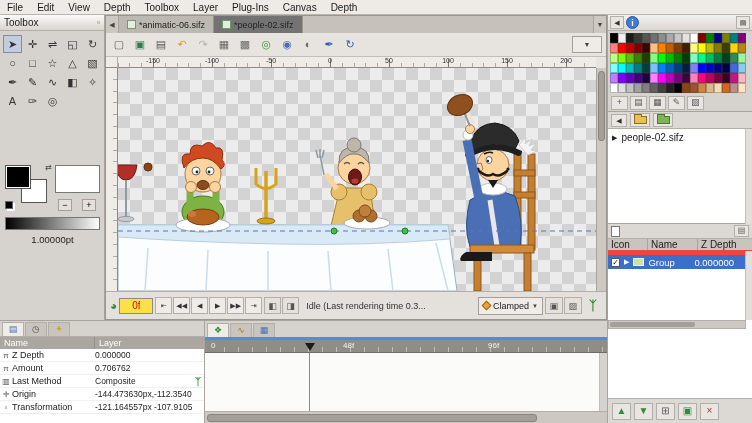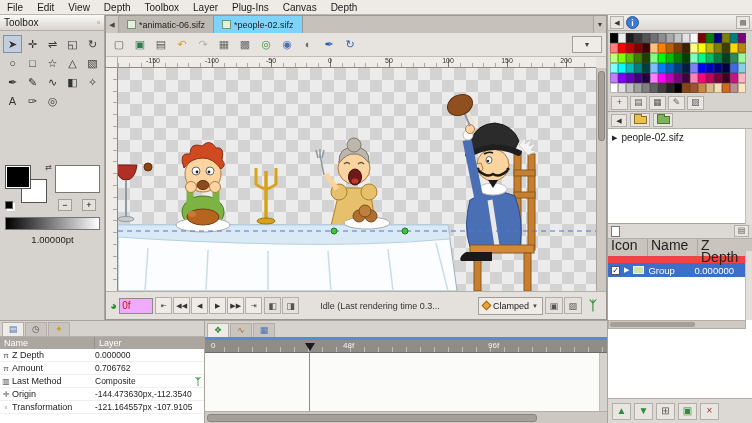--- a/index.html
+++ b/index.html
@@ -24,39 +24,39 @@
 .bp-btn{position:absolute;top:184px;width:14px;height:12px;font-size:9px;line-height:9px;text-align:center;border:1px solid #a39e97;background:#e4e1dc}
 .gradient-bar{position:absolute;left:5px;top:202px;width:95px;height:13px;border:1px solid #777;background:linear-gradient(to right,#000,#fff)}
 .width-value{position:absolute;left:0;top:219px;width:105px;text-align:center;font-size:9.5px;color:#222}
 
 .canvas-win{position:absolute;left:105px;top:15px;width:502px;height:305px;background:#e7e4df;border:1px solid #9a958e}
 .tabbar{position:absolute;left:0;top:0;width:500px;height:17px;background:#c6c1ba;display:flex;align-items:stretch}
 .tab-scroll,.tab-menu{width:13px;font-size:7px;line-height:17px;text-align:center;color:#444;background:#cdc8c1;border-right:1px solid #a8a39c}
 .tab-menu{margin-left:auto;border-left:1px solid #a8a39c;border-right:none}
 .tabs{display:flex}
 .tab{display:flex;align-items:center;gap:3px;padding:0 8px;font-size:9px;background:#bdb8b1;border-right:1px solid #9a958e;color:#222;cursor:default}
-.tab.active{background:#7dd3fc}
+.tab.active{background:#737373}
 .tab-ico{width:9px;height:9px;background:#e4eede;border:1px solid #6f9a6f}
 .cv-toolbar{position:absolute;left:0;top:17px;width:500px;height:24px;background:#e7e4df;border-bottom:1px solid #c3beb7;display:flex;align-items:center;gap:1px;padding:0 3px}
 .ti{width:20px;height:19px;border:1px solid transparent;background:transparent;font-size:11px;text-align:center;line-height:17px}
 .ti-combo{margin-left:auto;width:30px;height:17px;border:1px solid #a39e97;background:#efece8;font-size:7px;text-align:center;line-height:15px;color:#444}
 .ruler-corner{position:absolute;left:0;top:41px;width:12px;height:11px;background:#efece7;border-right:1px solid #b3aea7;border-bottom:1px solid #8f8a83}
 .ruler-h{position:absolute;left:12px;top:41px;width:478px;height:11px;background-color:#efece7;border-bottom:1px solid #8f8a83;background-image:repeating-linear-gradient(to right,transparent 0 58px,#777 58px 59px),repeating-linear-gradient(to right,transparent 0 10.8px,#aaa 10.8px 11.8px);background-size:100% 8px,100% 4px;background-position:-23px bottom,-23px bottom;background-repeat:repeat-x}
 .rl{position:absolute;top:0;font-size:7px;color:#333;transform:translateX(-50%)}
 .ruler-v{position:absolute;left:0;top:52px;width:12px;height:223px;background-color:#efece7;border-right:1px solid #8f8a83;background-image:repeating-linear-gradient(to bottom,transparent 0 10.8px,#aaa 10.8px 11.8px);background-size:4px 100%;background-position:right 0;background-repeat:repeat-y}
 .viewport{position:absolute;left:12px;top:52px;width:478px;height:223px;overflow:hidden;background:#e0e0e0}
 .viewport svg{display:block;width:100%;height:100%}
 .v-scroll{position:absolute;left:490px;top:52px;width:10px;height:223px;background:#cdc8c1;border-left:1px solid #a8a39c}
 .v-thumb{position:absolute;left:1px;top:3px;width:7px;height:70px;background:#a49f98;border:1px solid #8a857e;border-radius:3px}
 .time-toolbar{position:absolute;left:0;top:275px;width:500px;height:28px;background:#e4e1dc;border-top:1px solid #b3aea7;display:flex;align-items:center;gap:2px;padding:0 4px}
 .kf-ico{font-size:12px;color:#2f8d3a}
-.time-input{width:34px;height:16px;border:1px solid #8f8a83;background:#f0abfc;color:#cc1111;font-size:10px;padding:0 2px}
+.time-input{width:34px;height:16px;border:1px solid #8f8a83;background:#fde047;color:#cc1111;font-size:10px;padding:0 12px}
 .tp{min-width:17px;height:17px;border:1px solid #b3aea7;background:#efece8;font-size:7px;text-align:center;line-height:14px;color:#333}
 .tgl{width:17px;height:17px;border:1px solid #b3aea7;background:#e4e1dc;font-size:9px;line-height:14px;text-align:center;color:#555}
-.cv-status{margin-left:19px;font-size:9px;color:#333;white-space:nowrap;overflow:hidden;max-width:128px}
+.cv-status{margin-left:5px;font-size:9px;color:#333;white-space:nowrap;overflow:hidden;max-width:128px}
 .interp{margin-left:auto;display:flex;align-items:center;gap:3px;height:18px;border:1px solid #a39e97;background:#efece8;padding:0 4px;font-size:9px}
 .interp-d{width:7px;height:7px;background:#e8a33d;border:1px solid #9a6a1a;transform:rotate(45deg)}
 .interp-caret{font-size:6px;color:#444}
 .tb2{width:18px;height:17px;border:1px solid #b3aea7;background:#e4e1dc;font-size:9px;line-height:14px;text-align:center;color:#555}
 .animate-btn{width:18px;height:18px;border:1px solid transparent;background:transparent;color:#2f8d3a;font-size:13px;line-height:16px;text-align:center;font-weight:bold}
 
 .palette-panel{position:absolute;left:607px;top:15px;width:145px;height:97px;background:#d6d2cd;border-left:1px solid #a8a39c;border-bottom:1px solid #a8a39c}
 .p-hdr{height:16px;display:flex;align-items:center;gap:2px;padding:0 2px;background:linear-gradient(#f3f1ee,#dcd8d3);border-bottom:1px solid #b3aea7}
 .ph-btn{width:14px;height:13px;border:1px solid #b3aea7;background:#e9e6e1;font-size:7px;text-align:center;line-height:11px;color:#333}
 .info-btn{width:13px;height:13px;border-radius:50%;background:#3b7bd4;color:#fff;font-size:9px;font-weight:bold;text-align:center;line-height:12px;border:1px solid #2a5aa0}
@@ -73,21 +73,21 @@
 .folder:before{content:"";position:absolute;left:-1px;top:-3px;width:6px;height:2px;background:inherit;border:1px solid #8a6f1f;border-bottom:none}
 .folder.green{background:#7fb35a;border-color:#4a7a2a}
 .folder.green:before{border-color:#4a7a2a}
 .b-item{display:flex;align-items:center;gap:4px;padding:3px 4px;font-size:10px}
 .b-exp{font-size:7px;color:#222}
 .b-scroll{position:absolute;right:0;top:17px;width:7px;height:95px;background:#e2dfda;border-left:1px solid #c3beb7}
 .layers-panel{position:absolute;left:607px;top:224px;width:145px;height:199px;background:#fff;border-left:1px solid #a8a39c}
 .l-toolbar{height:15px;background:#dcd8d3;border-bottom:1px solid #b3aea7;display:flex;align-items:center;gap:3px;padding:0 3px}
 .page-ico{width:9px;height:11px;background:#fff;border:1px solid #777}
 .lt-btn{margin-left:auto;width:15px;height:12px;border:1px solid #b3aea7;background:#e9e6e1;font-size:8px;line-height:10px;text-align:center;color:#555}
-.l-headers{height:24px;background:#c9c5be;border-bottom:7px solid #ef4444;display:flex;font-size:14px;color:#222}
+.l-headers{height:16px;background:#c9c5be;border-bottom:5px solid #ef4444;display:flex;font-size:10px;color:#222}
 .lh-cell{padding:0 3px;border-right:1px solid #aaa59e;line-height:12px}
 .lh-icon{width:40px}.lh-name{width:50px}.lh-z{flex:1;border-right:none}
 .l-row{height:14px;background:#3d6fc9;color:#fff;display:flex;align-items:center;font-size:9.5px}
 .chk{width:9px;height:9px;background:#fff;border:1px solid #555;margin-left:3px;font-size:8px;line-height:8px;text-align:center;color:#111}
 .l-exp{font-size:7px;margin-left:4px}
 .grp-ico{width:11px;height:8px;background:#cfe3a8;border:1px solid #eef;margin-left:4px}
 .l-name{margin-left:4px;width:44px}
 .l-z{margin-left:2px}
 .l-hscroll{position:absolute;left:0;top:96px;width:138px;height:9px;background:#cdc8c1;border:1px solid #b3aea7}
 .l-hthumb{position:absolute;left:1px;top:1px;width:85px;height:5px;background:#a49f98;border-radius:2px}

